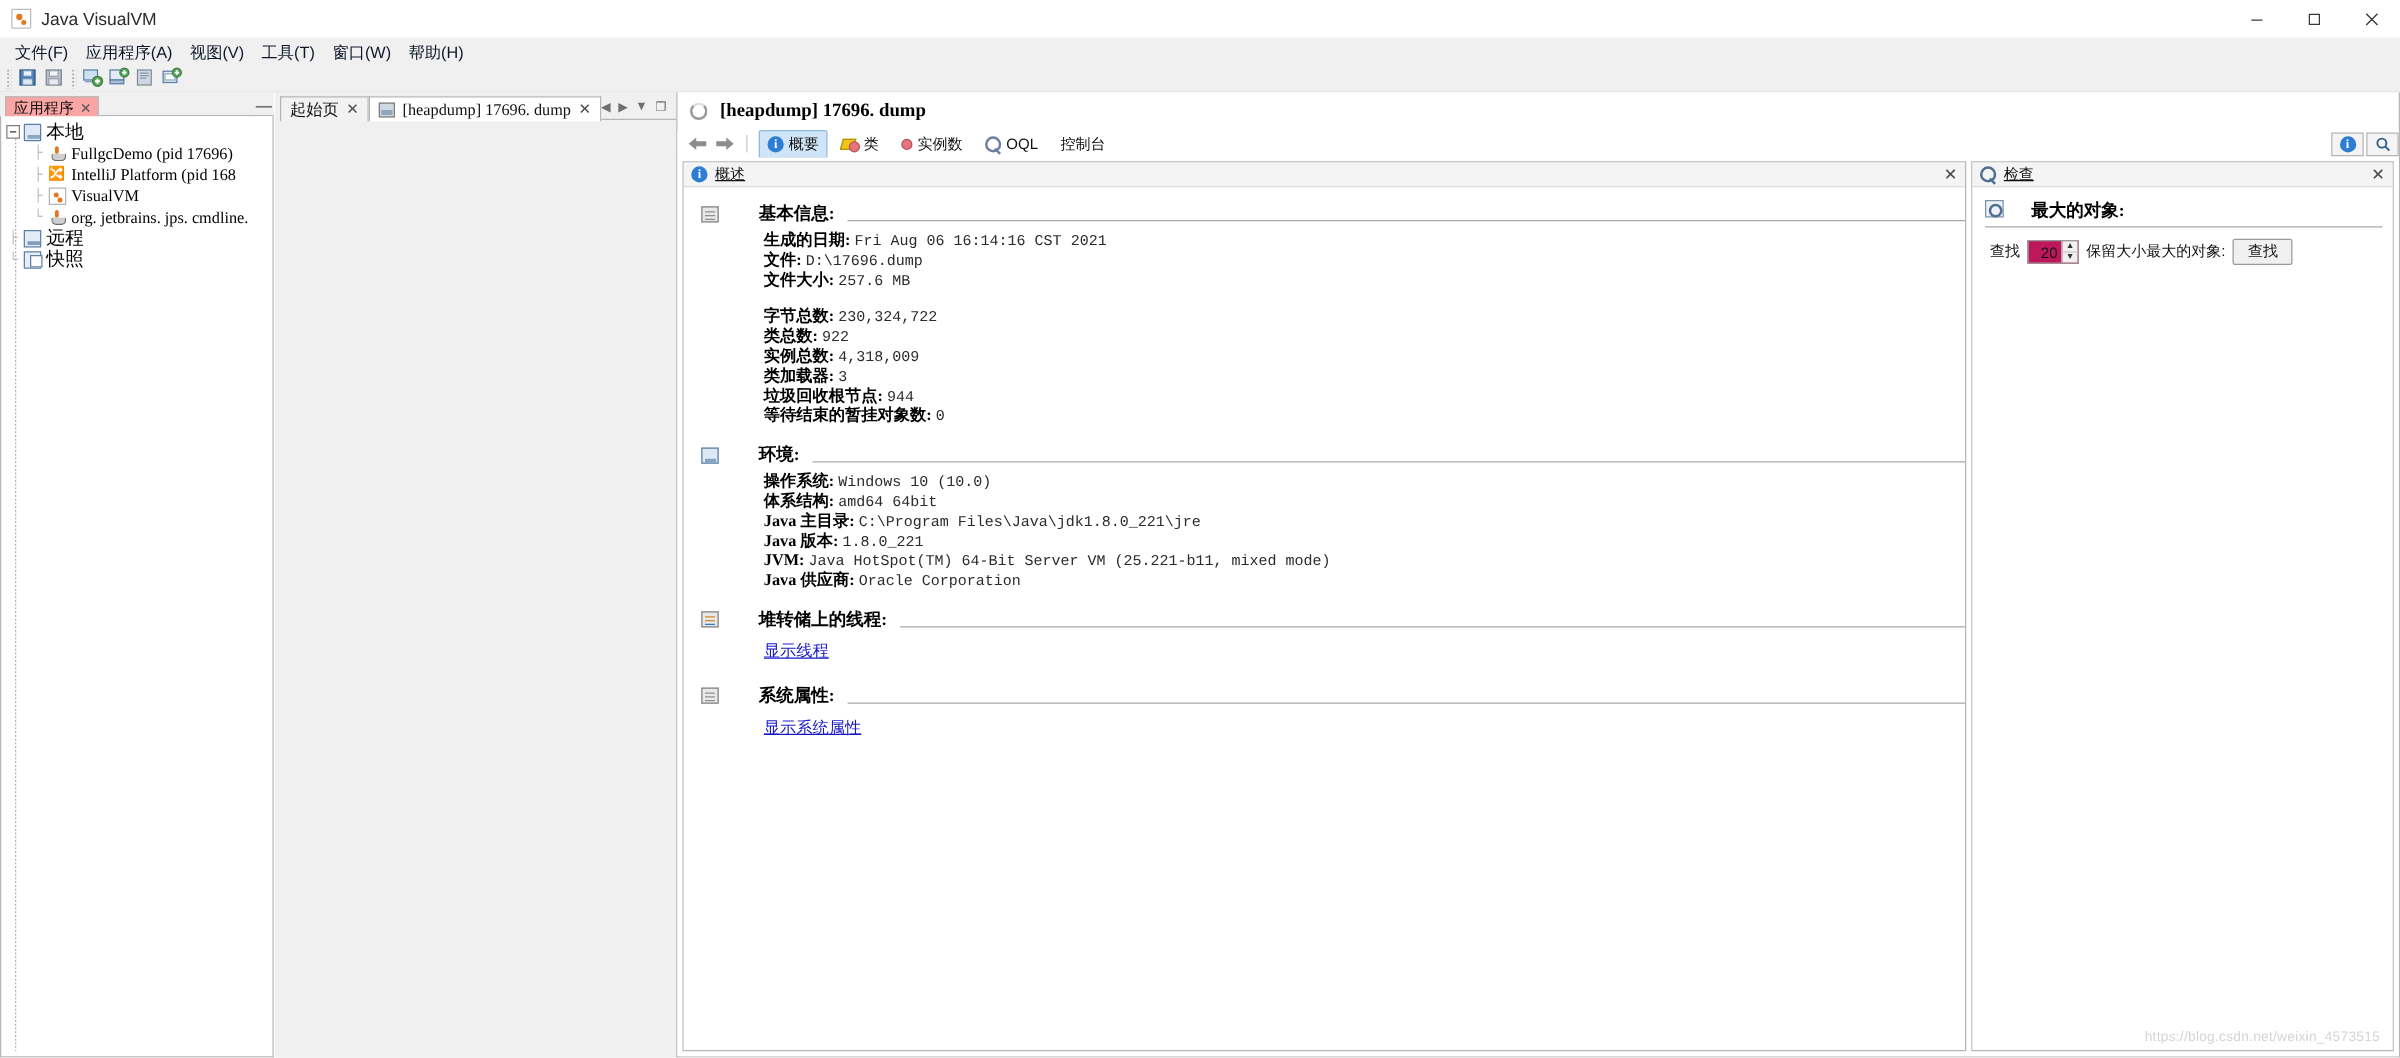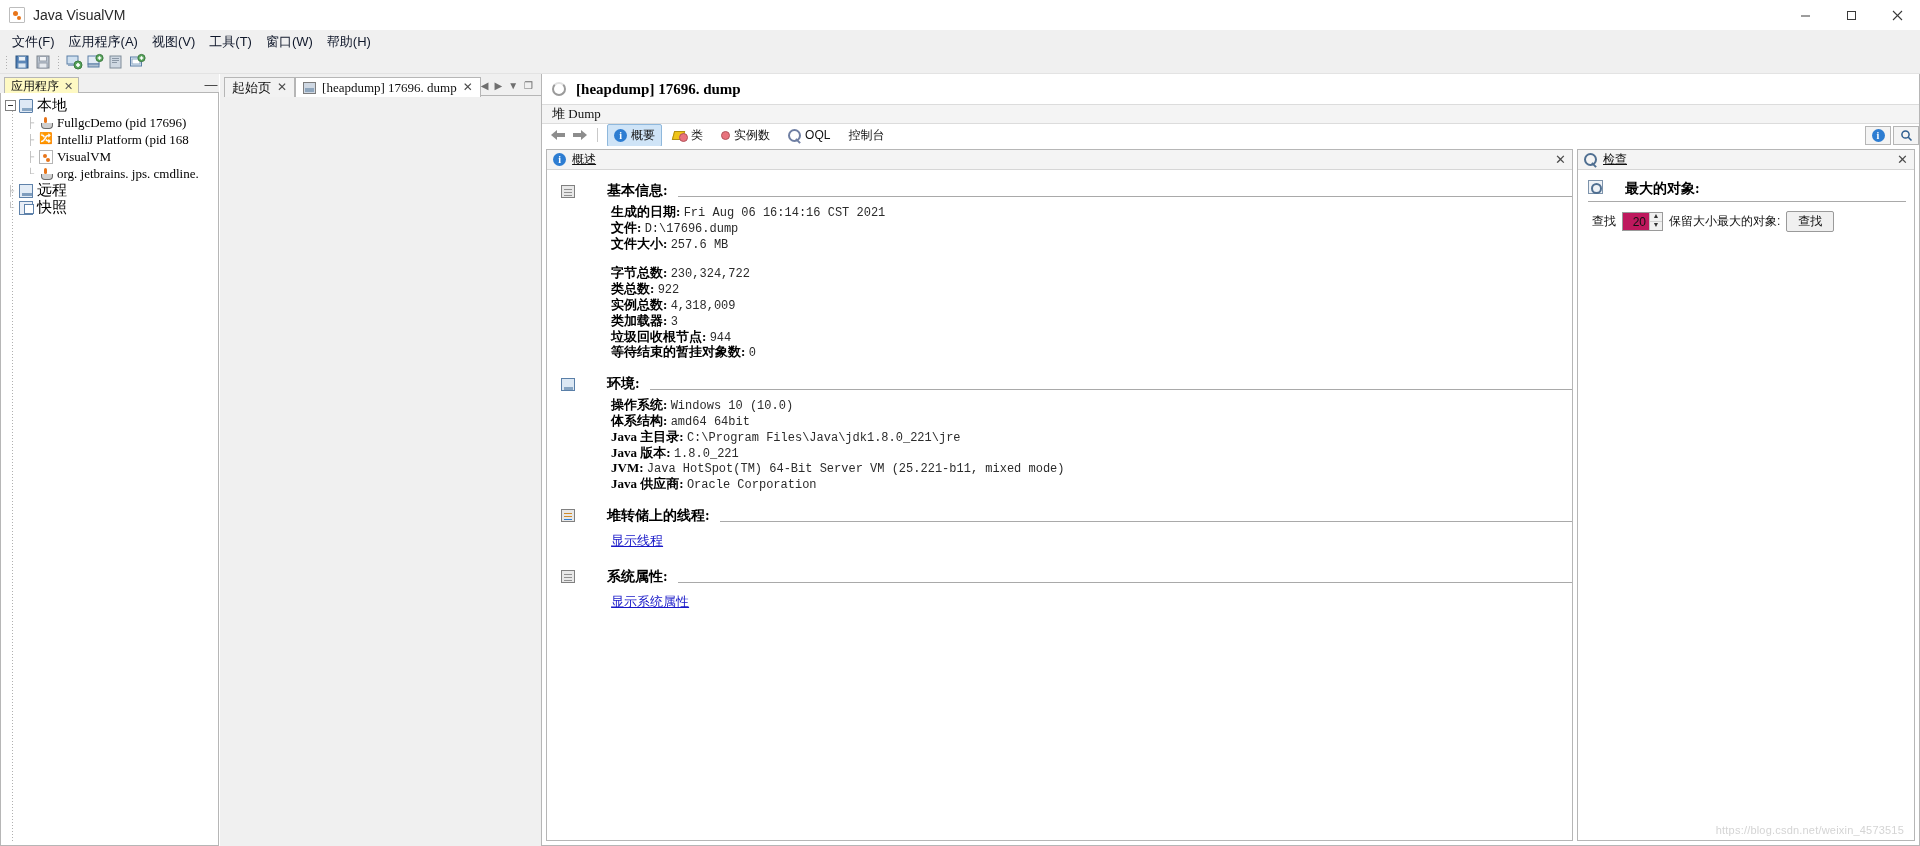--- a/index.html
+++ b/index.html
@@ -60,21 +60,21 @@
   
   .body { flex: 1 1 auto; display: flex; min-height: 0; }
 
   
   .leftpanel { width: 220px; flex: 0 0 220px; display: flex; flex-direction: column;
     background: #f0f0f0; border-right: 1px solid #ffffff; }
   .lp-tabrow { height: 19px; display: flex; align-items: flex-end; background:#f0f0f0; }
   .lp-tab {
     height: 17px; display: flex; align-items: center; gap: 5px;
     padding: 0 5px 0 6px; margin-left: 4px;
-    background: #fef9c3; border: 1px solid #b6b6b6; border-bottom: none;
+    background: #fca5a5; border: 1px solid #b6b6b6; border-bottom: none;
     font-size: 12px; color: #111; position: relative; top: 1px; text-align: right;
   }
   .lp-tab .x { font-size: 11px; color: #555; }
   .lp-tabfill { flex: 1 1 auto; height: 17px; border-bottom: 1px solid #b6b6b6; }
   .lp-min { width: 16px; height: 17px; display:flex; align-items:center; justify-content:center;
      border-bottom: 1px solid #b6b6b6; font-size: 13px; color:#333; }
   .tree {
     flex: 1 1 auto; background: #ffffff; border: 1px solid #b6b6b6; border-top: none;
     overflow: hidden; padding-top: 4px; position: relative;
   }
@@ -392,23 +392,20 @@
         </div>
       </div>
 
       <div class="doc-body">
 
         <div class="doc-header">
           <span class="spin-icon"></span>
           <span class="doc-title">[heapdump] 17696. dump</span>
         </div>
 
-        <div class="subbar">
-          <span>堆 Dump</span>
-        </div>
 
         <div class="viewtabs">
           <span class="navarrow left">
               <i class="shaft"></i>
               <i class="head"></i>
             </span>
           <span class="navarrow right">
               <i class="shaft"></i>
               <i class="head"></i>
             </span>

